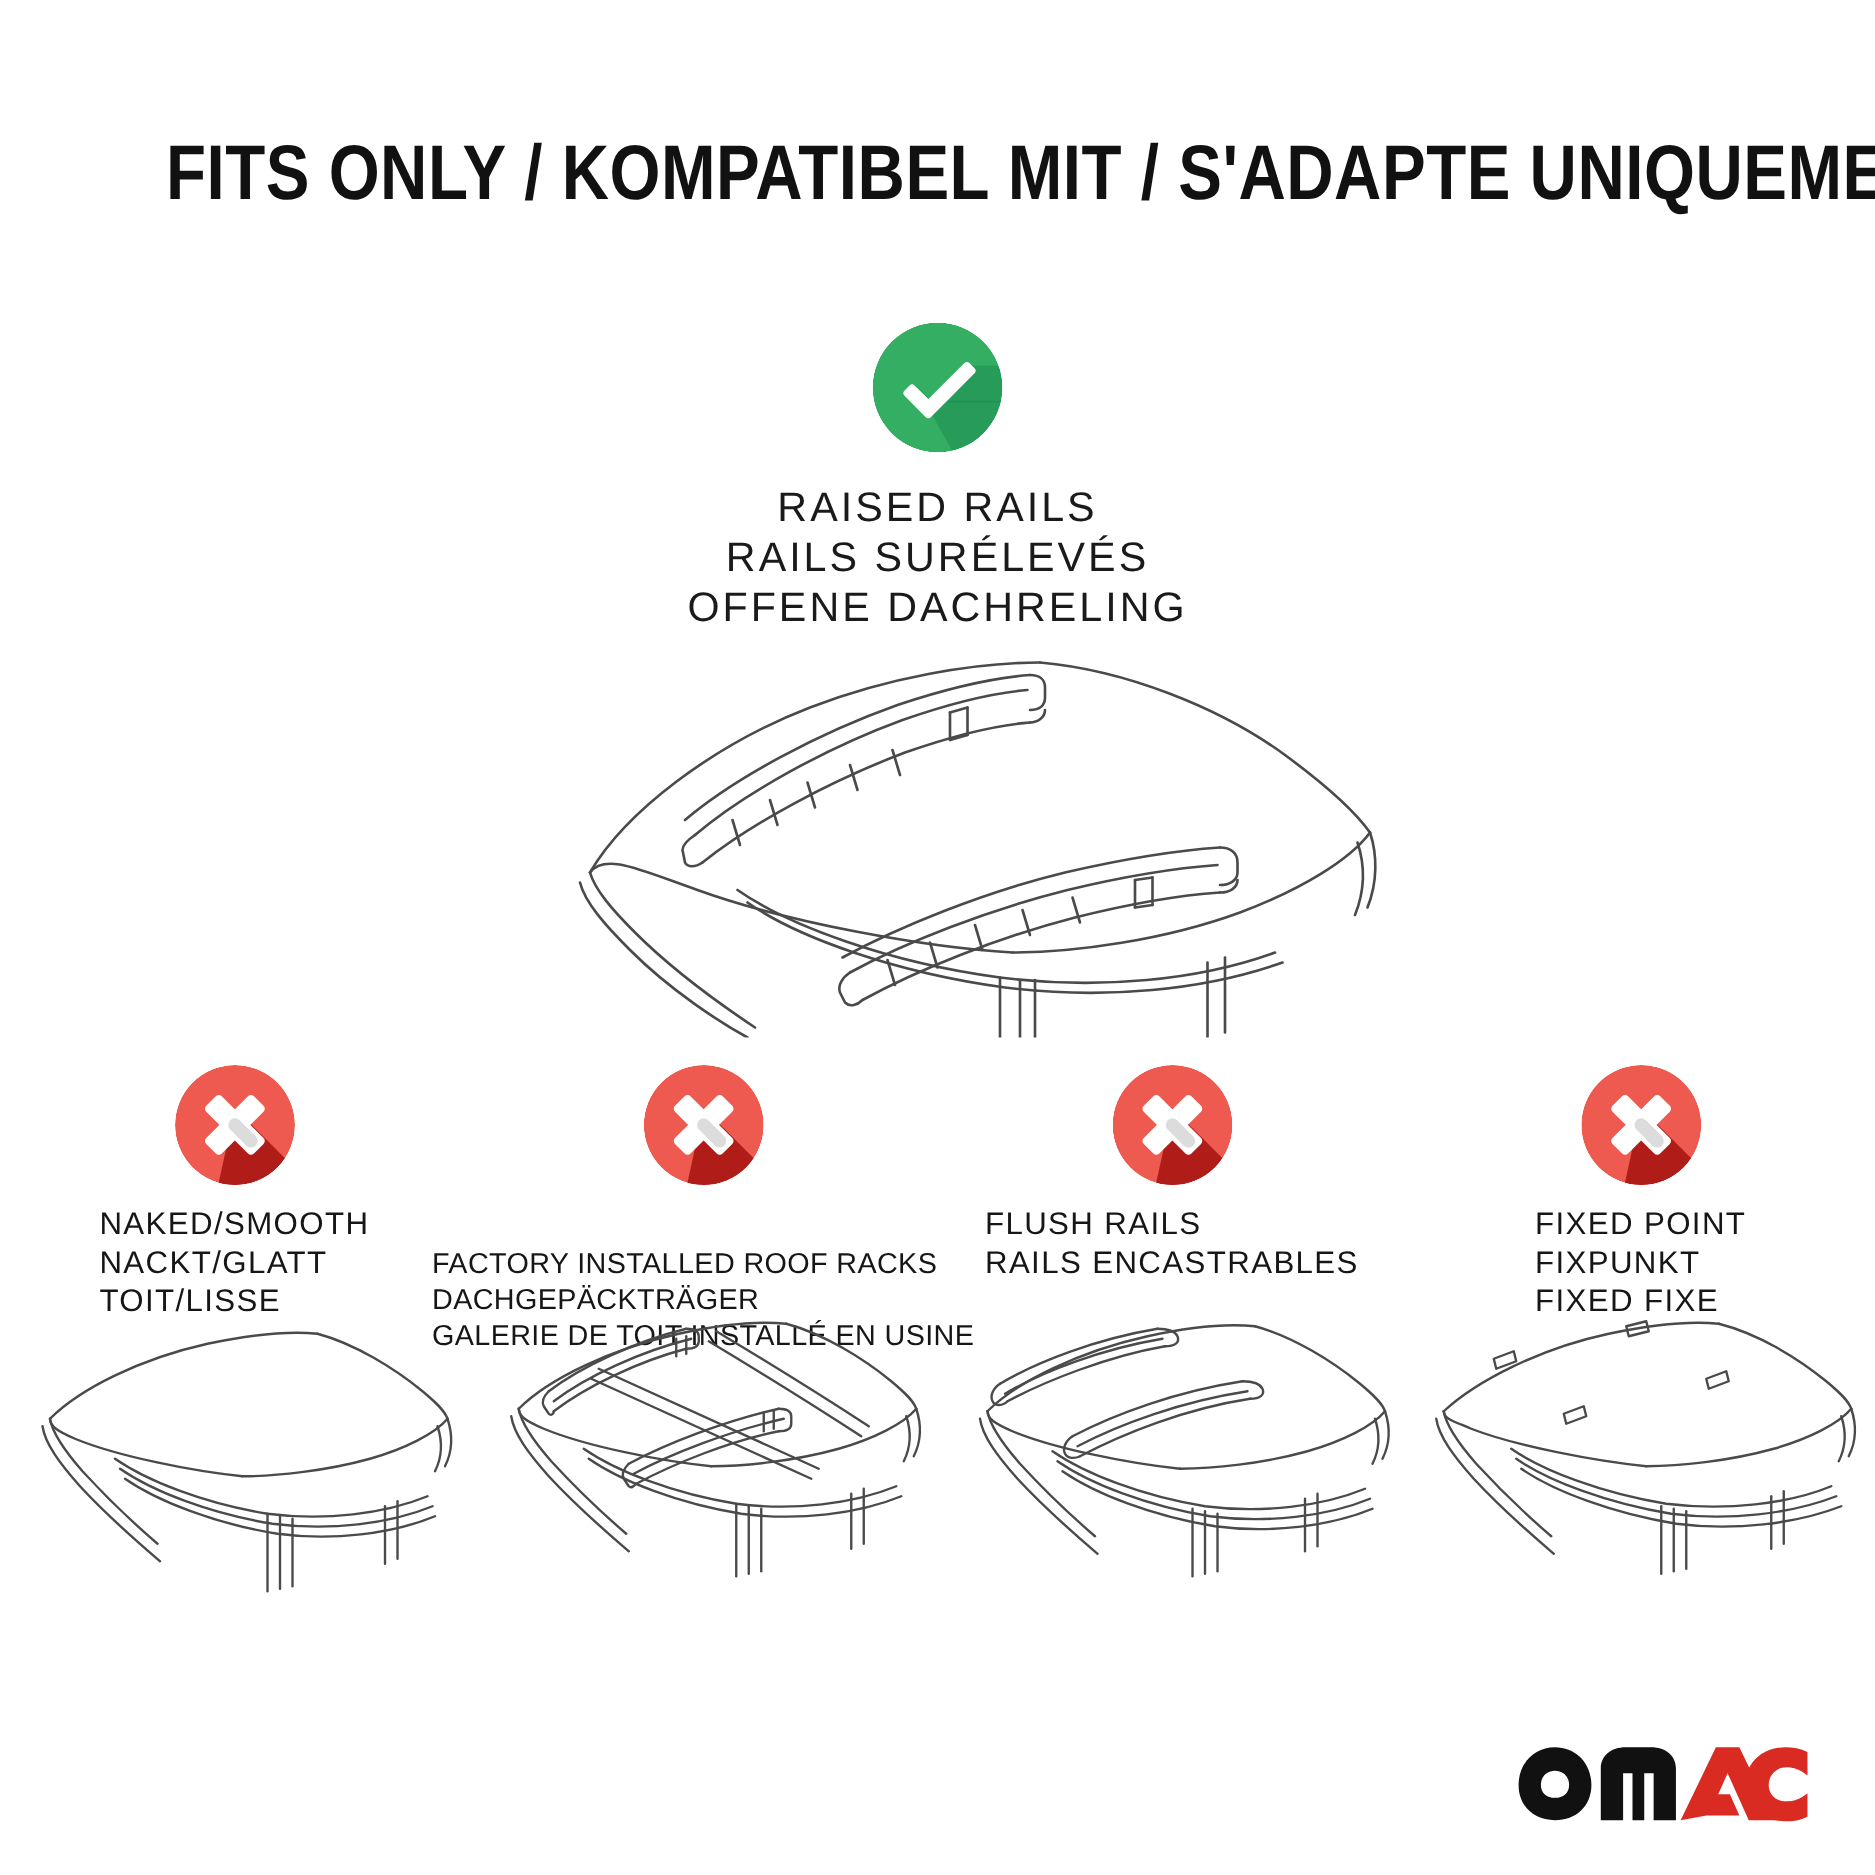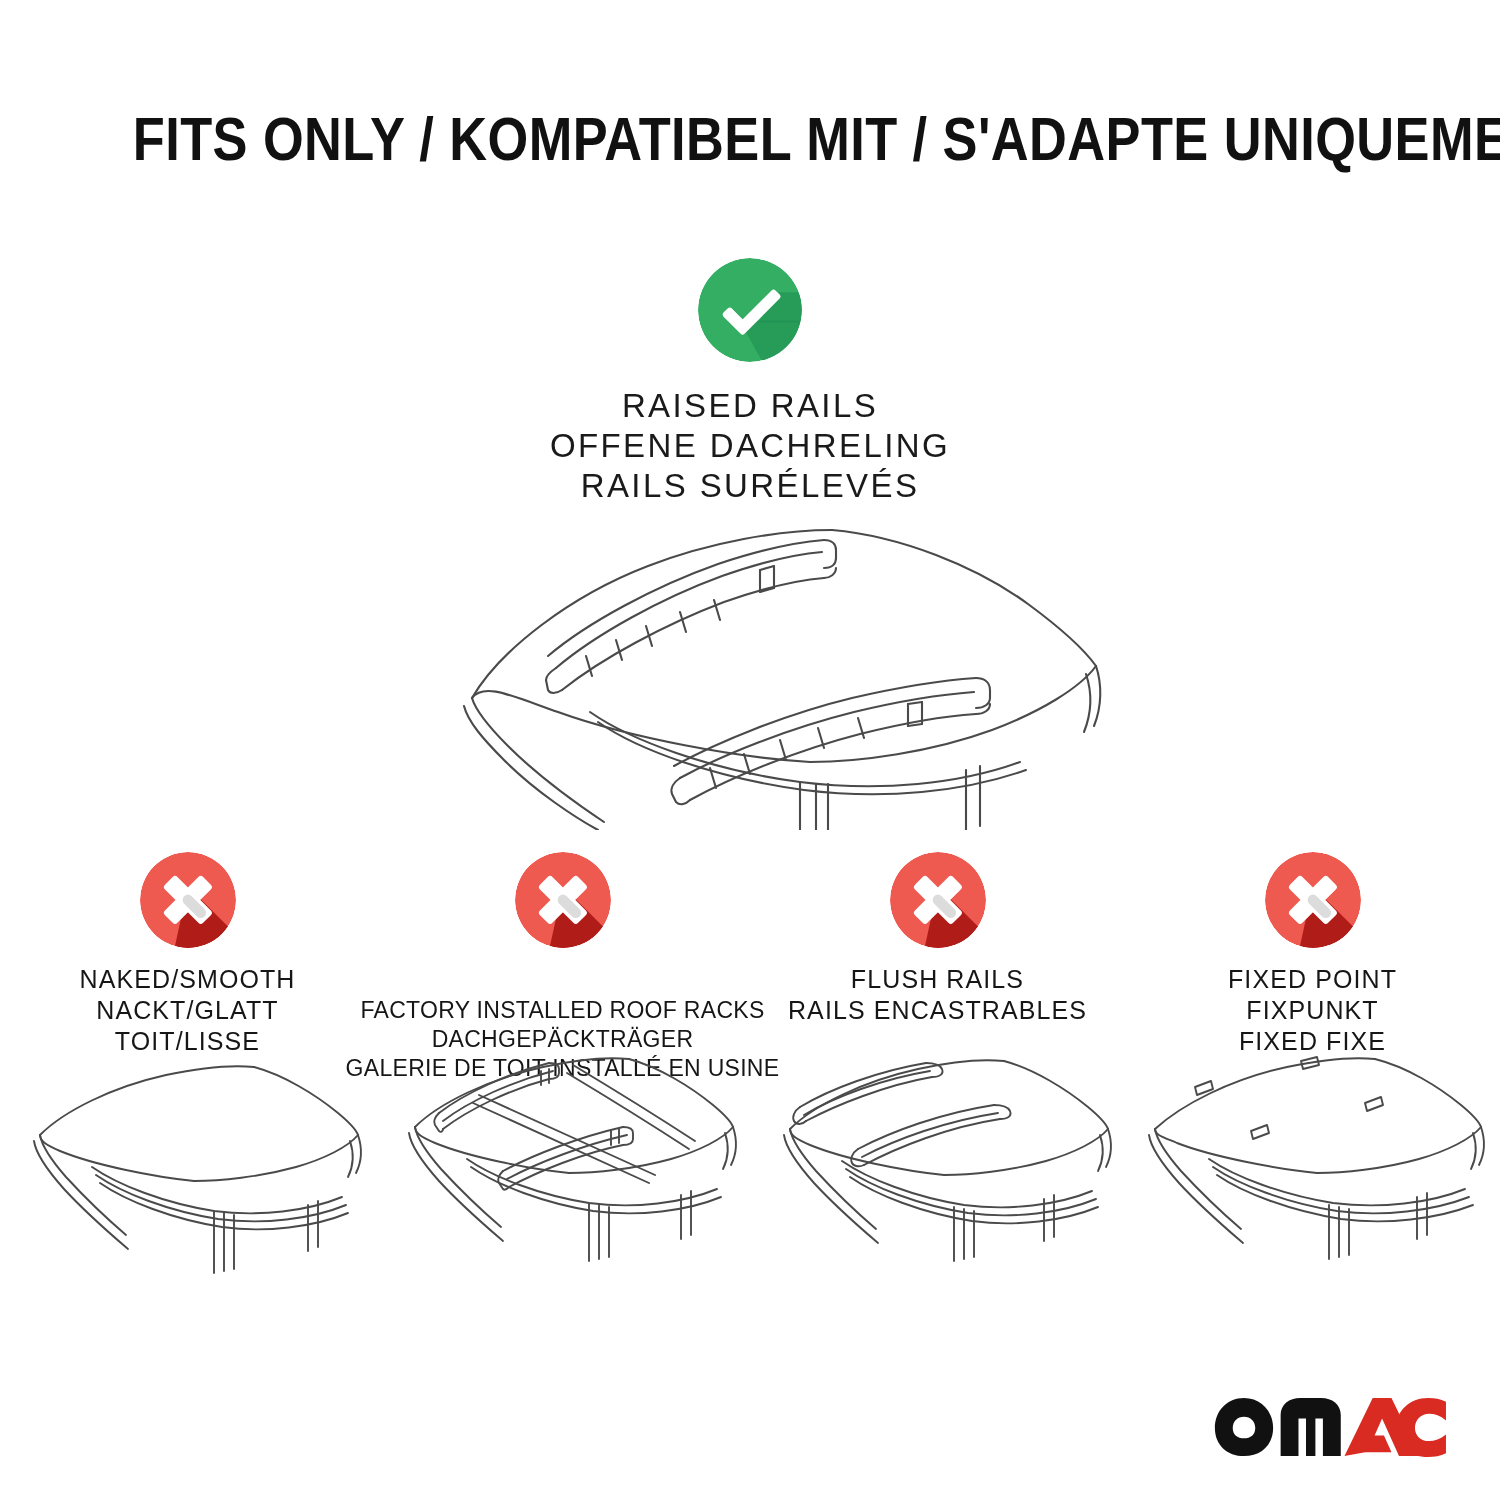--- a/index.html
+++ b/index.html
@@ -120,21 +120,21 @@
     width: 96px;
     height: 96px;
   }
   .no-labels {
     margin-top: 16px;
     font-weight: 400;
     font-size: 25px;
     line-height: 31px;
     letter-spacing: 1.1px;
     color: #161616;
-    text-align: center;
+    text-align: left;
     white-space: nowrap;
   }
   .no-labels.tight {
     font-size: 23px;
     line-height: 29px;
     letter-spacing: 0.3px;
     margin-top: 48px;
   }
 
   
@@ -191,22 +191,22 @@
             <path d="M73 33 L100 33 L100 62 L58 62 Z" fill="#1E8E52" opacity="0.55"></path>
 
             <path d="M28.5 48.5 L24.5 52.5 Q22.8 54.5 24.6 56.4 L41.0 72.8 Q42.9 74.6 44.8 72.8 L78.5 39.0 Q80.3 37.1 78.5 35.2 L74.5 31.2 Q72.6 29.4 70.7 31.2 L43.0 58.9 L32.4 48.4 Q30.5 46.6 28.5 48.5 Z" fill="#ffffff"></path>
           </g>
         </svg>
       </span>
     </div>
 
     <div class="ok-labels">
       <div>RAISED RAILS</div>
+      <div>RAILS SURÉLEVÉS</div>
       <div>OFFENE DACHRELING</div>
-      <div>RAILS SURÉLEVÉS</div>
     </div>
   </div>
 
   <div class="main-art">
     <svg viewBox="0 0 760 330" xmlns="http://www.w3.org/2000/svg" fill="none" stroke="#4A4A4A" stroke-width="2.1" stroke-linecap="round" stroke-linejoin="round">
 
       <path d="M92 198 C120 150 190 96 268 66 C330 42 400 30 452 30"></path>
       <path d="M452 30 C520 36 596 66 648 104 C686 132 706 152 716 166"></path>
       <path d="M716 166 C700 188 660 212 612 230 C552 252 480 262 430 262"></path>
       <path d="M430 262 C360 258 250 238 178 212 C132 196 104 182 92 198"></path>

